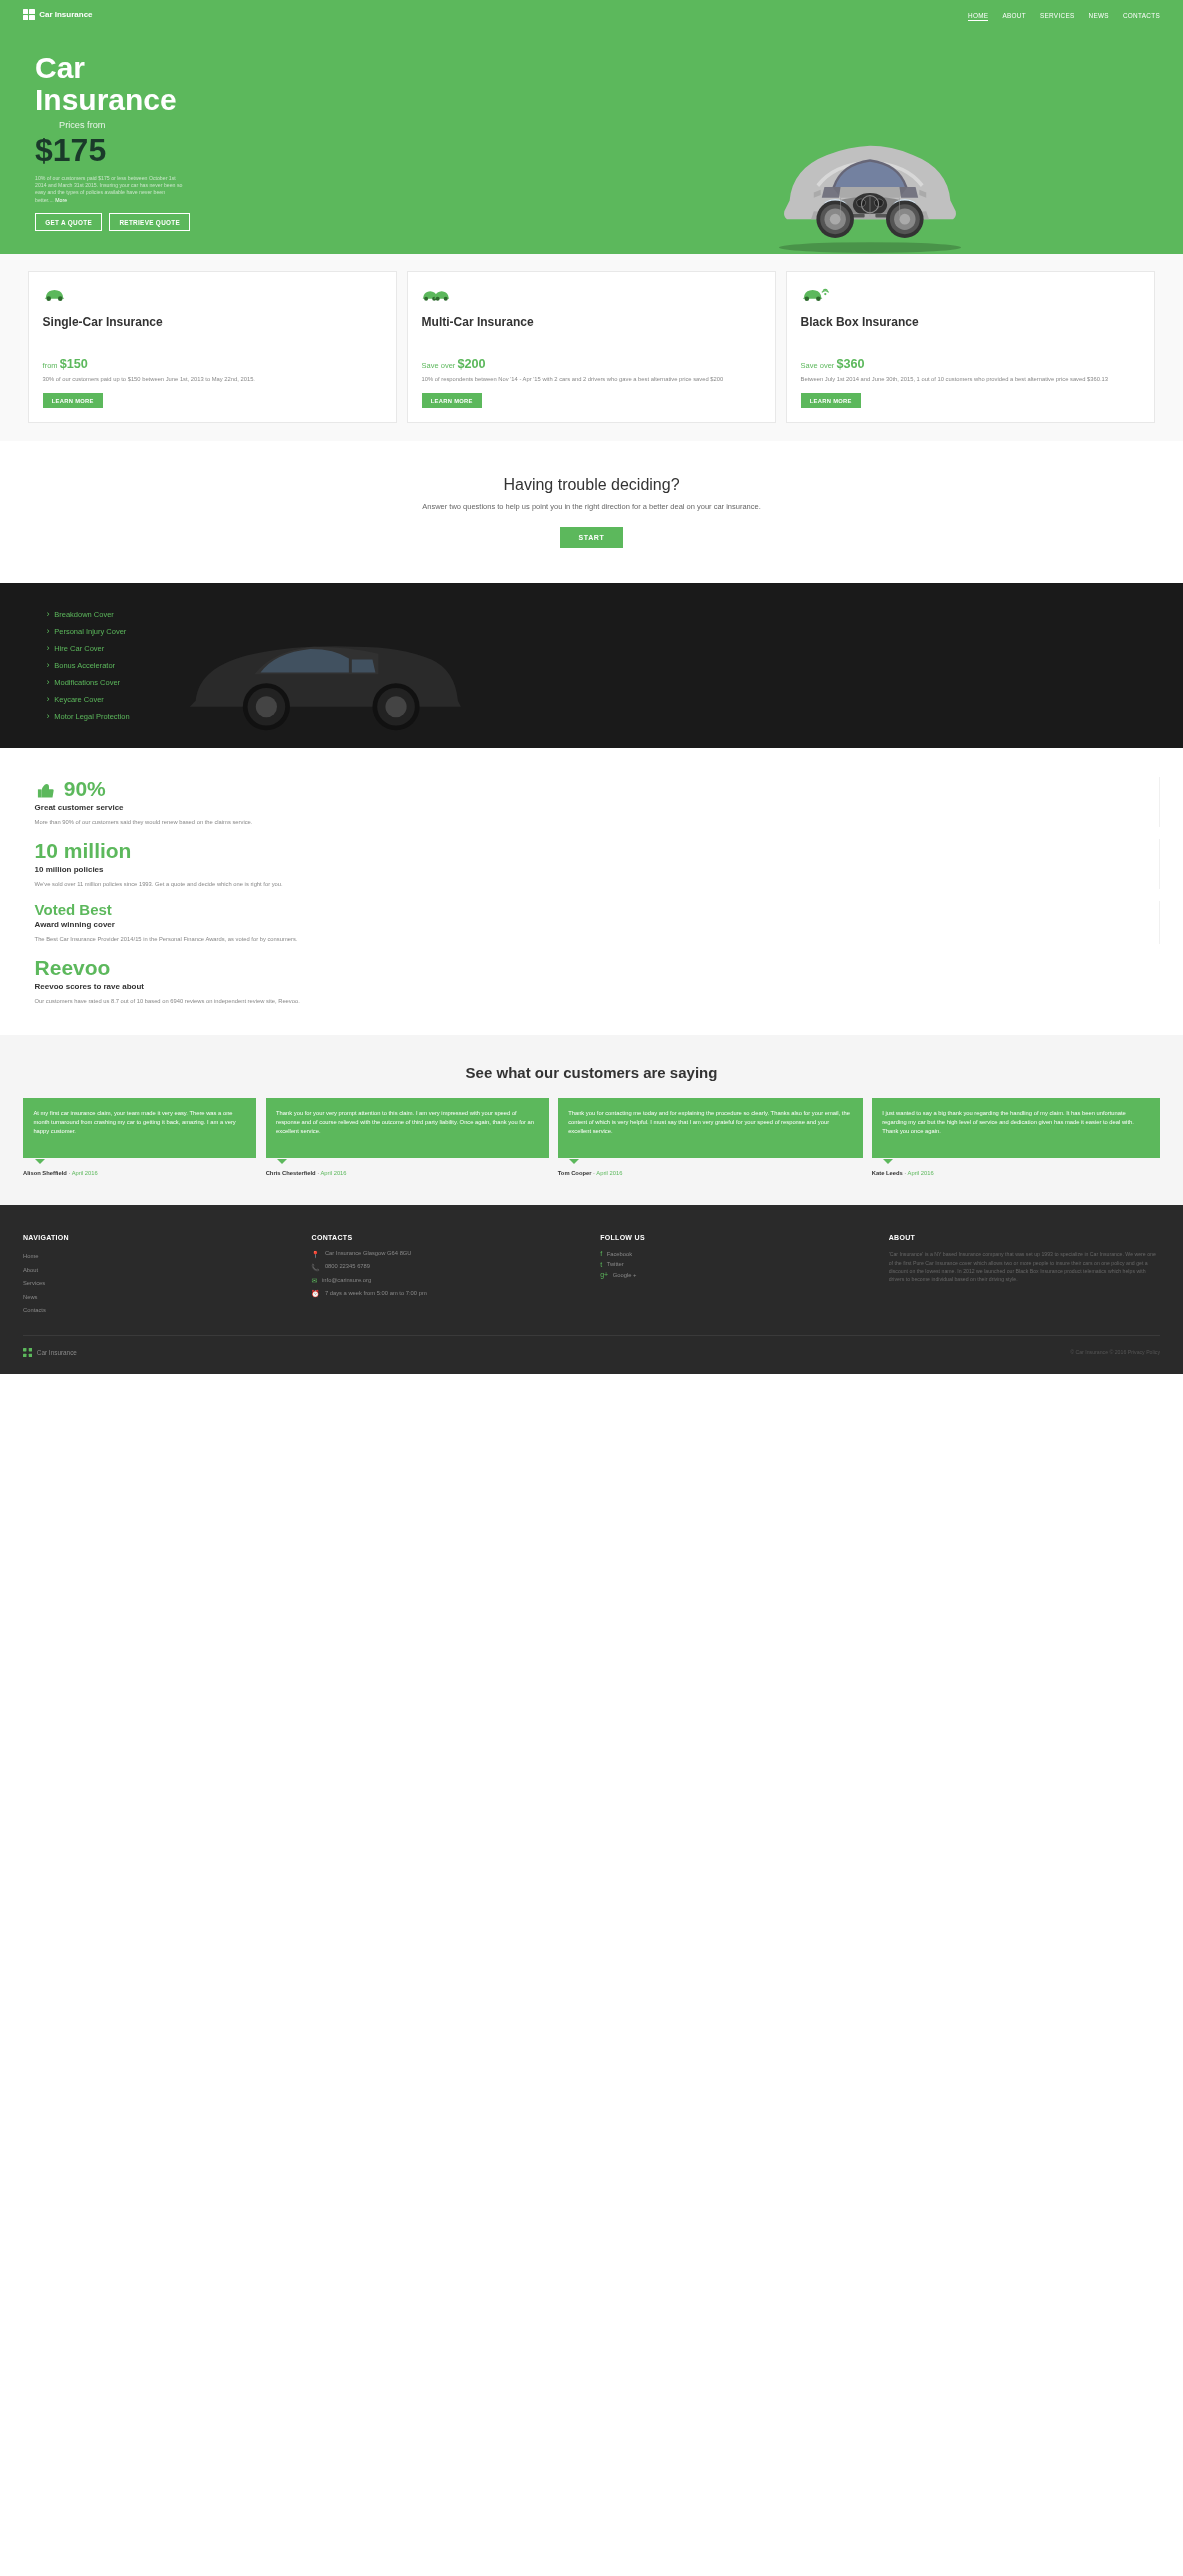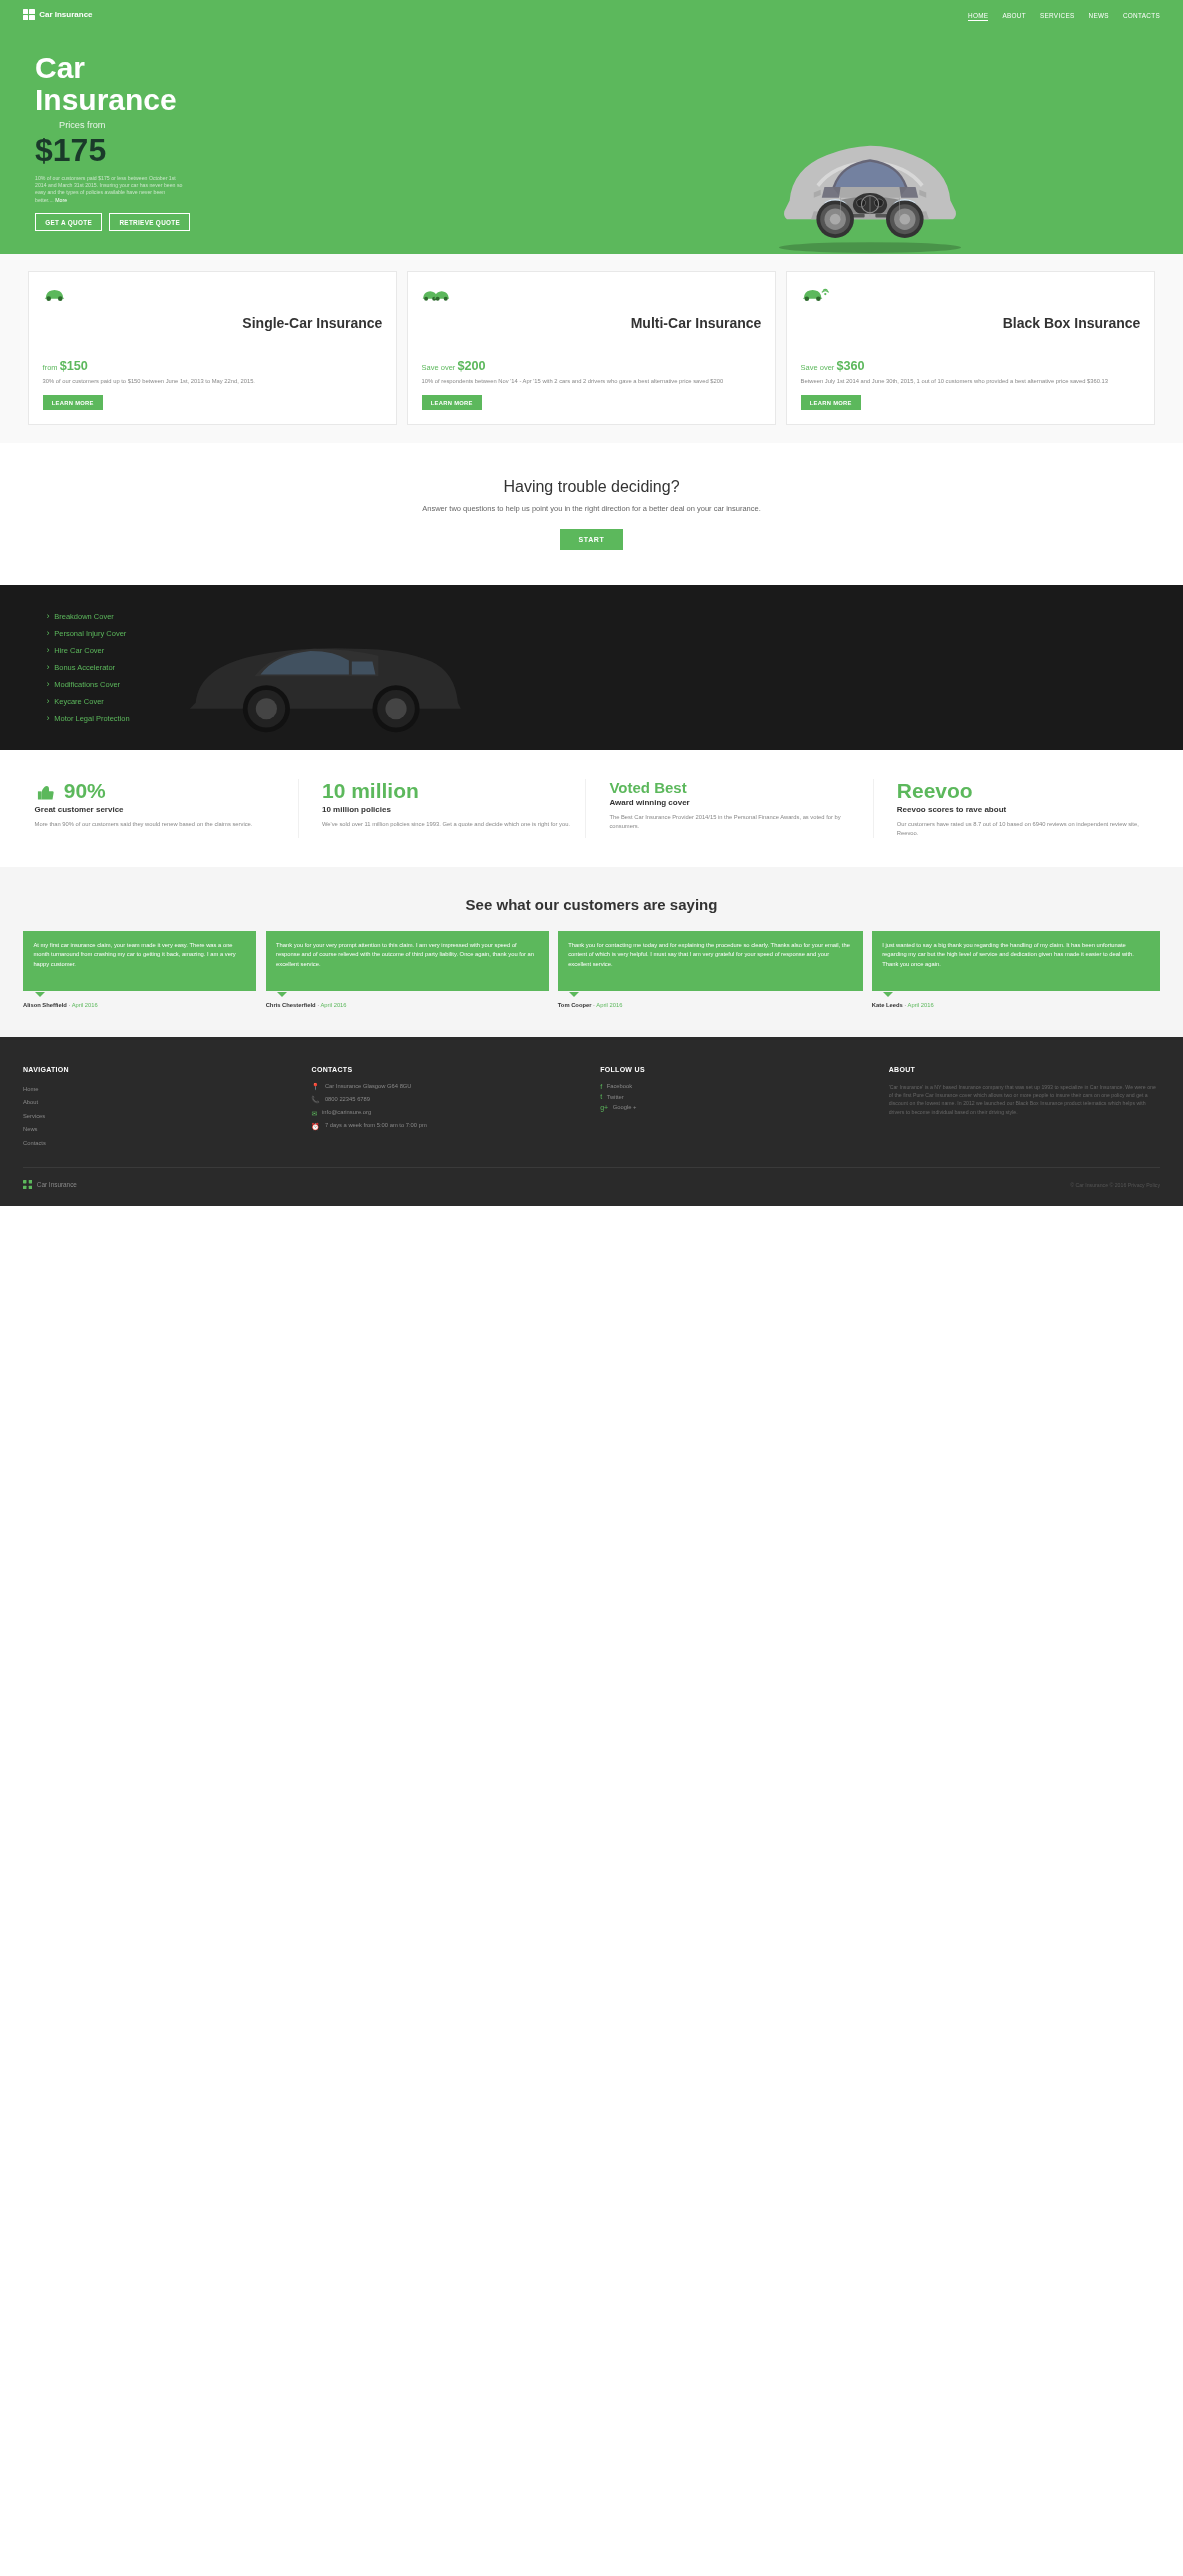--- a/index.html
+++ b/index.html
@@ -126,25 +126,24 @@
       border: 0.6px solid #e8e8e8;
       padding: 14px;
       margin: 0 4.6px;
     }
     .ins-card-icon {
       margin-bottom: 7px;
       color: #5cb85c;
       font-size: 16px;
     }
     .ins-card h3 {
-      font-size: 14px;
+      font-size: 12px;
       font-weight: bold;
       margin-bottom: 3.5px;
       color: #333;
-      text-align: right;
     }
     .ins-card .price-highlight {
       font-size: 12.7px;
       font-weight: bold;
       color: #5cb85c;
       margin-bottom: 4.6px;
       margin-top: 28px;
     }
     .ins-card .price-highlight span {
       font-size: 7.5px;
@@ -252,20 +251,21 @@
       font-size: 9.2px;
       color: #5cb85c;
     }
 
     
     .stats-section {
       display: flex;
       padding: 29px 23px;
       background: #fff;
       gap: 11.6px;
+      flex-direction: column;
     }
     .stat-item {
       flex: 1;
       padding: 0 11.6px;
       border-right: 0.6px solid #f0f0f0;
     }
     .stat-item:last-child { border-right: none; }
     .stat-number {
       font-size: 21px;
       font-weight: 900;

